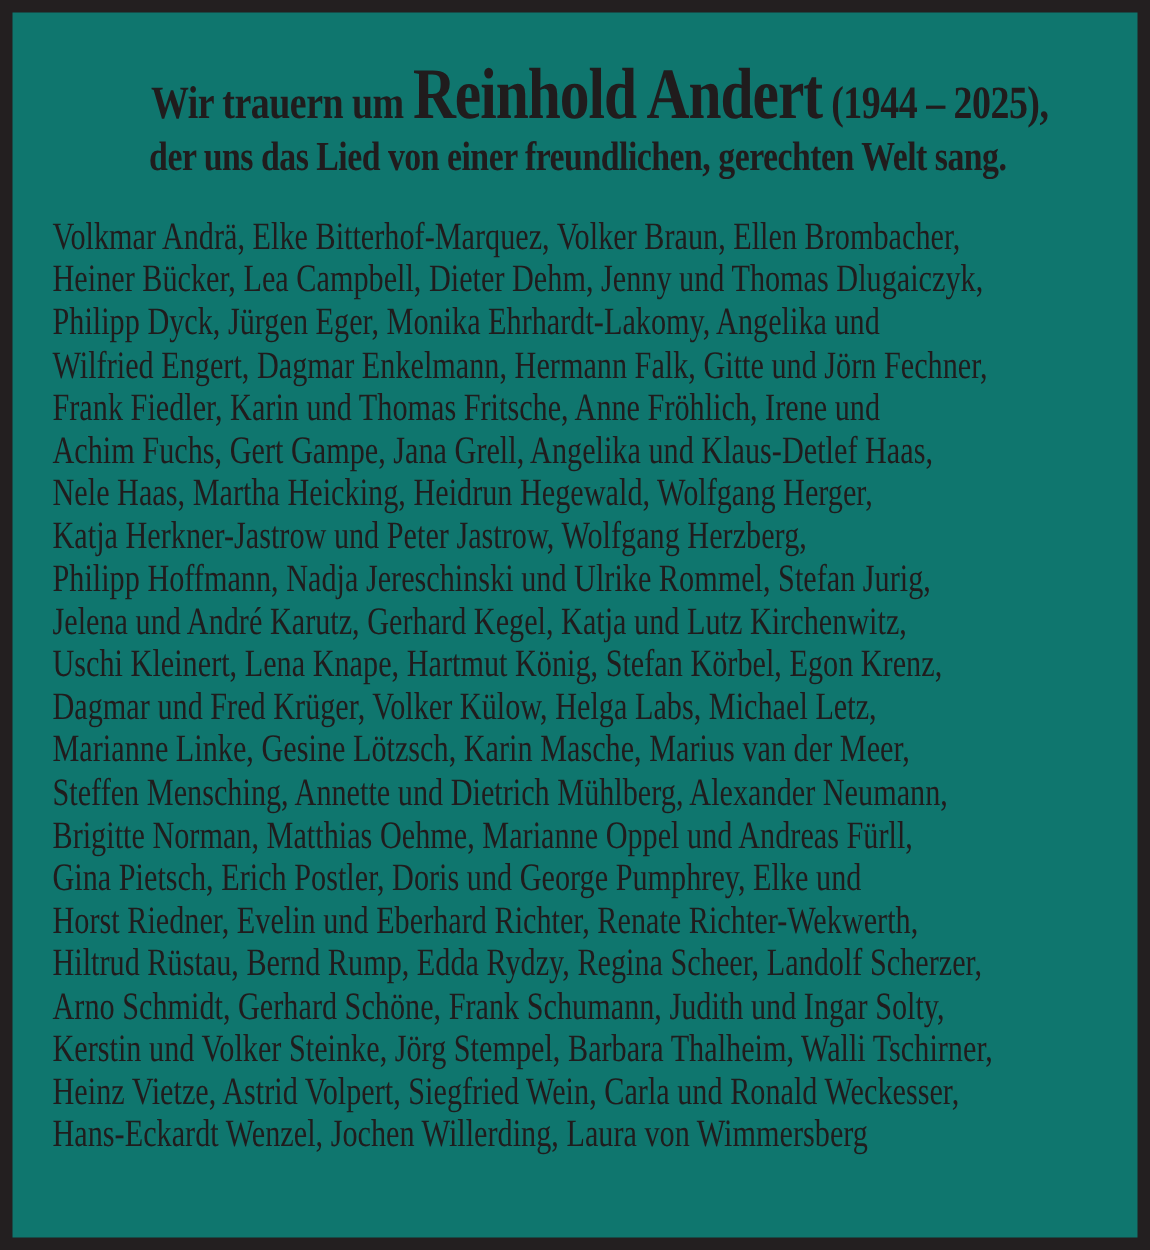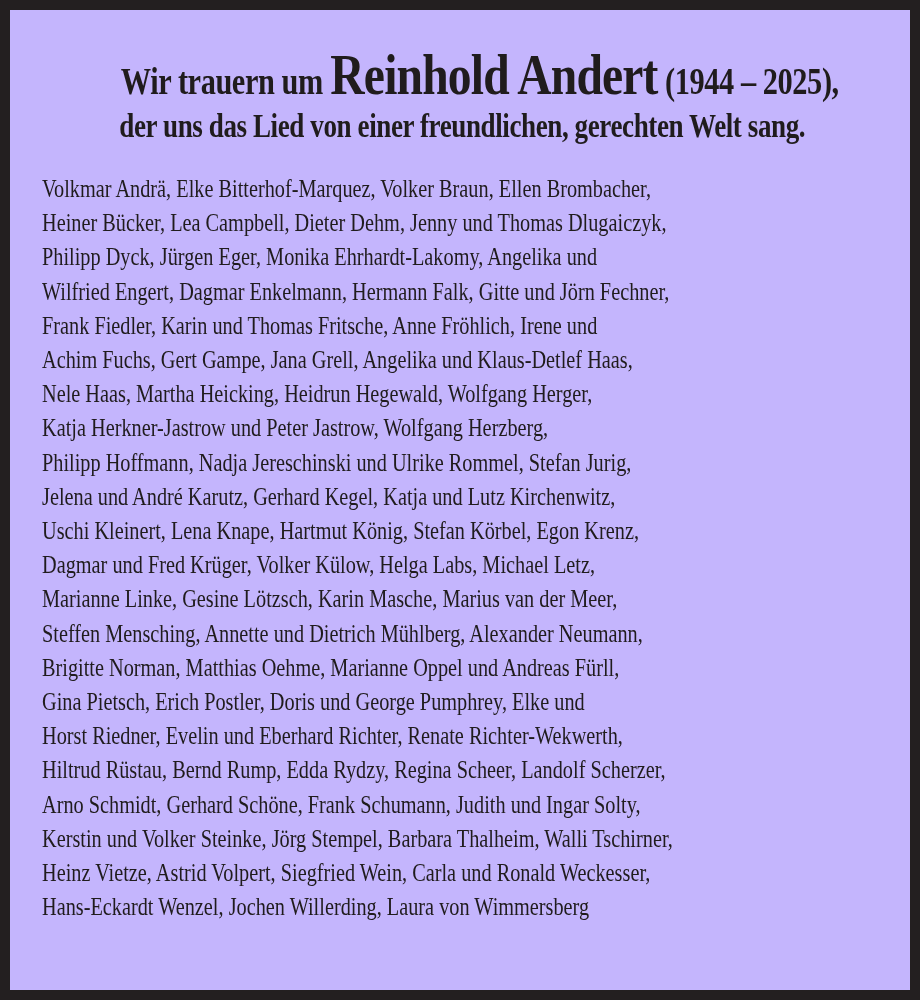--- a/index.html
+++ b/index.html
@@ -14,21 +14,21 @@
     box-sizing: border-box;
     background: #ffffff;
   }
   .notice {
     position: absolute;
     inset: 0;
     box-sizing: border-box;
     border: 10px solid #231f20;
     padding: 34px 28px 0 32px;
     overflow: hidden;
-    background: #c4b5fd;
+    background: #0f766e;
     color: #201c1d;
     font-family: "Liberation Serif", "DejaVu Serif", serif;
   }
   .header {
     text-align: center;
   }
   .header-main {
     white-space: nowrap;
     line-height: 62px;
     height: 62px;
@@ -54,21 +54,21 @@
   .header-sub {
     white-space: nowrap;
     line-height: 40px;
     height: 40px;
     font-weight: bold;
     font-size: 33px;
     letter-spacing: -0.5px;
   }
   .mourners {
     margin-top: 26px;
-    font-size: 26px;
+    font-size: 31px;
     line-height: 34.2px;
   }
   .mourners-line {
     white-space: nowrap;
     transform: scaleX(0.78);
     transform-origin: 0 50%;
   }
 </style>
 </head>
 <body>

